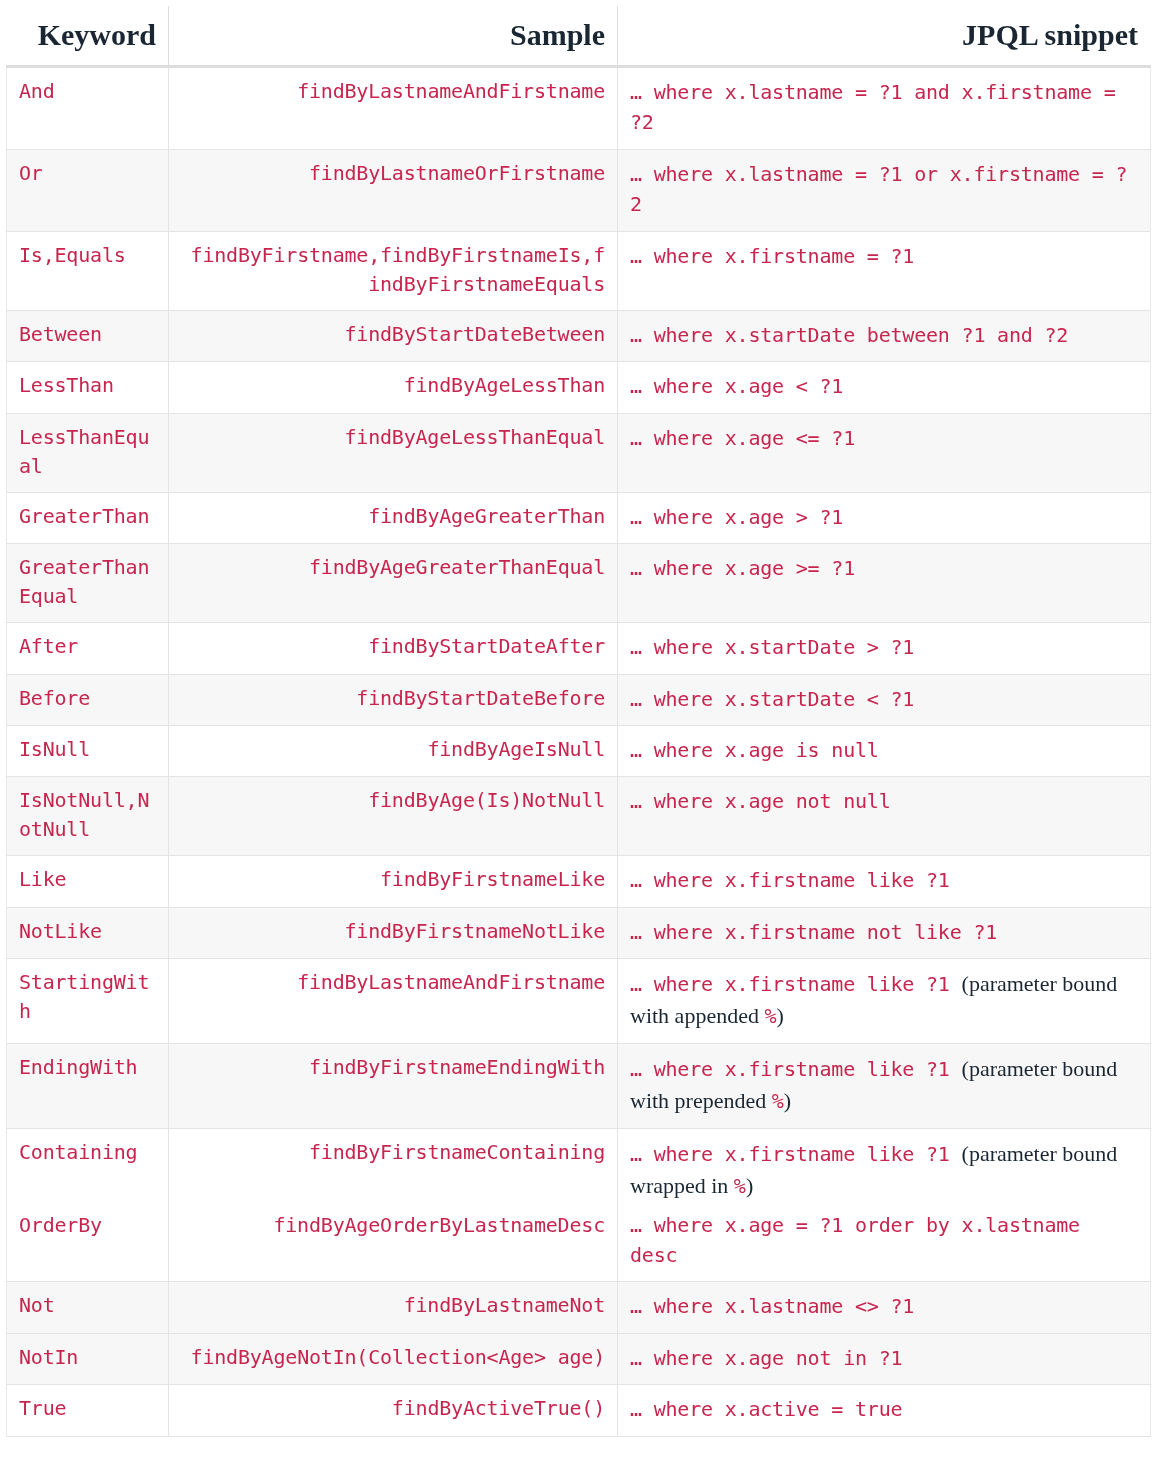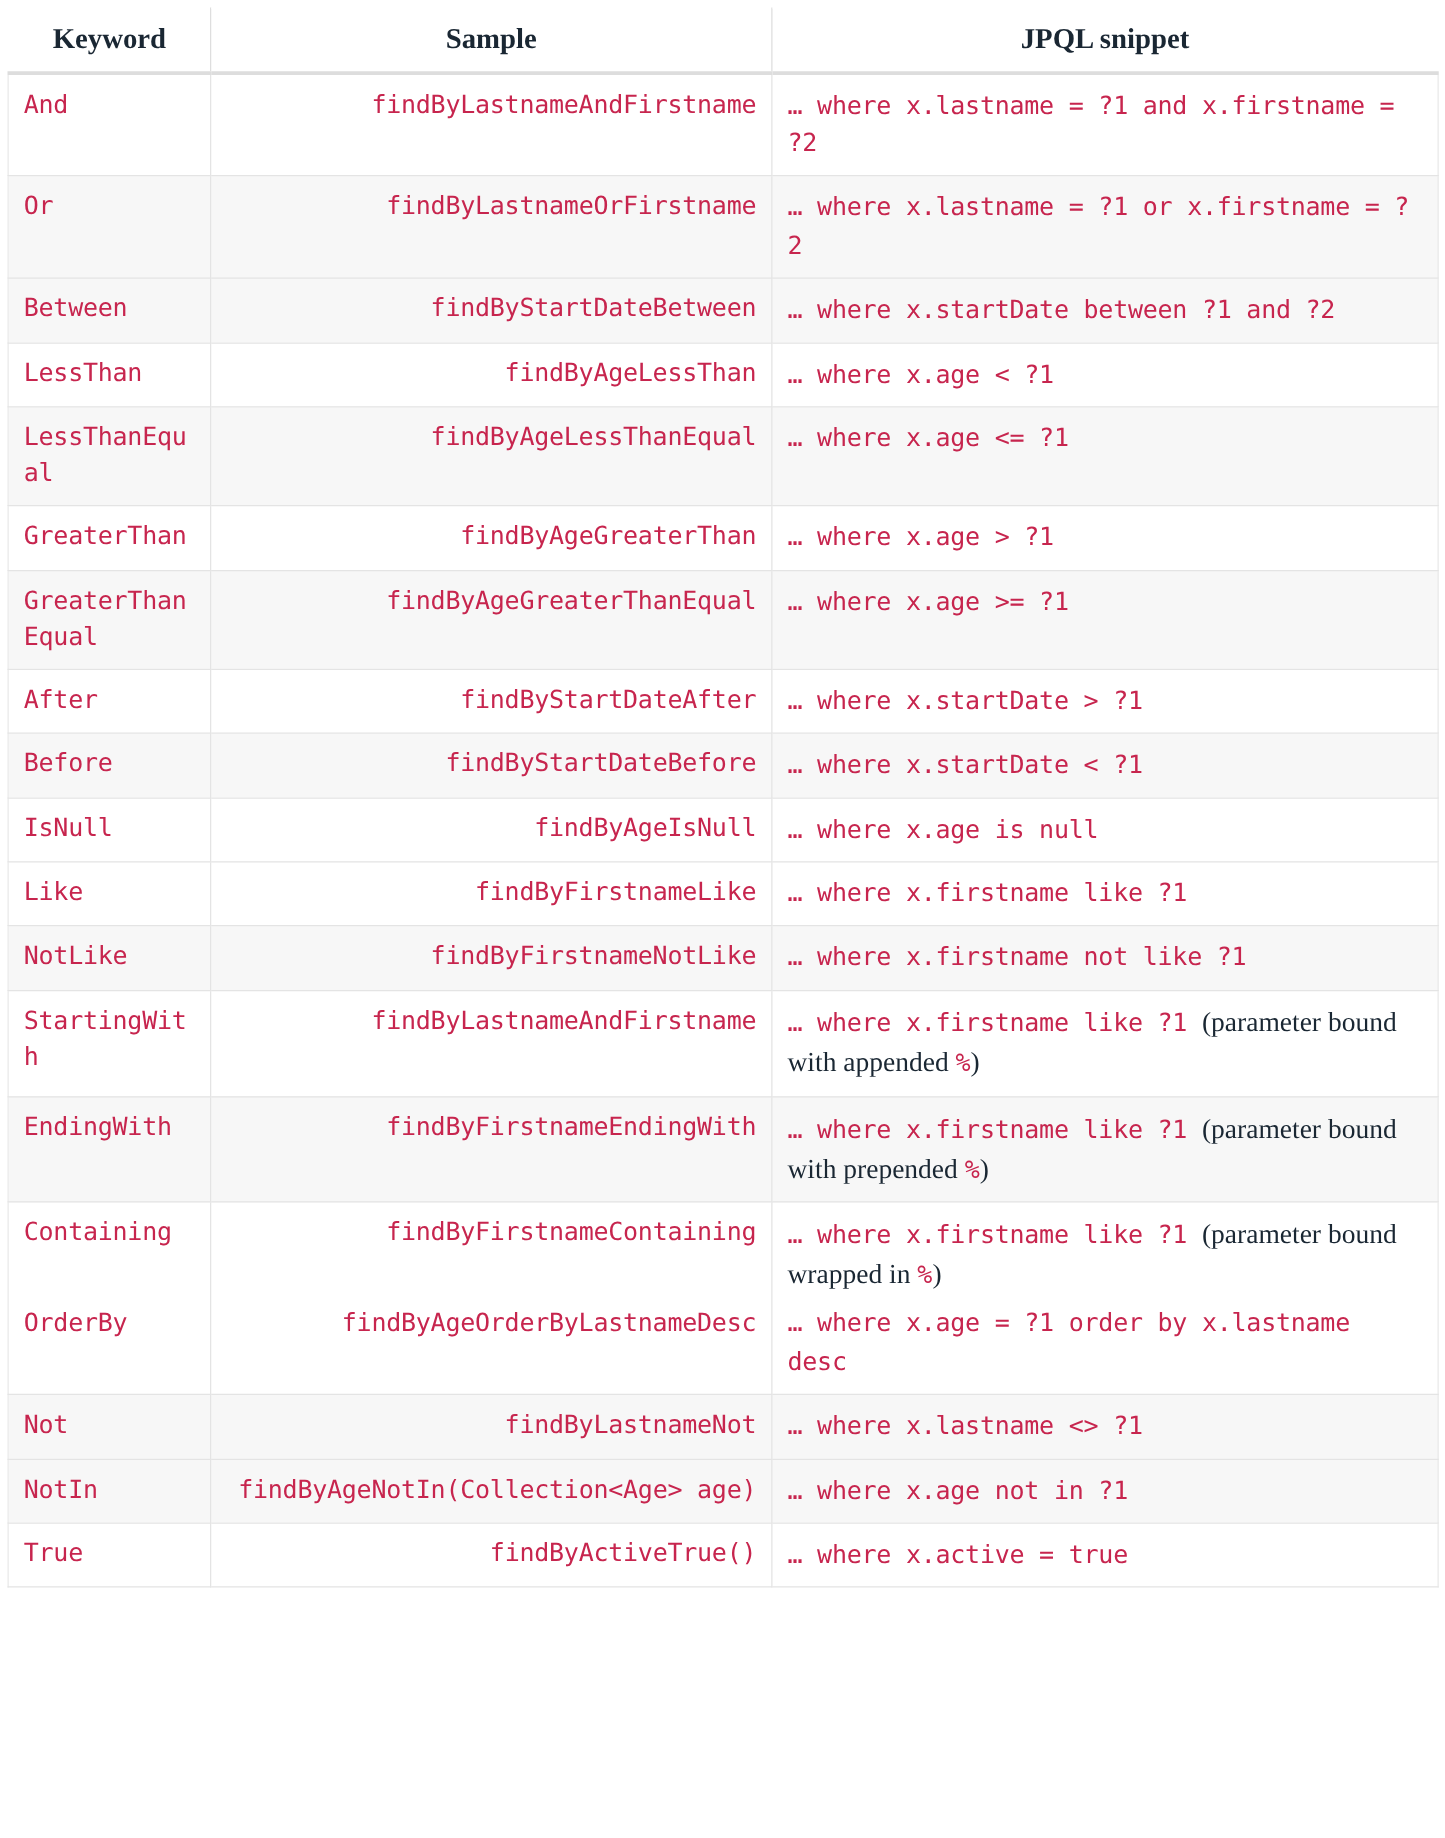--- a/index.html
+++ b/index.html
@@ -27,24 +27,24 @@
     border-collapse: collapse;
     table-layout: fixed;
     font-size: 21px;
   }
 
   col.c-keyword { width: 162px; }
   col.c-sample  { width: 449px; }
   col.c-jpql    { width: 533px; }
 
   thead th {
-    text-align: center;
+    text-align: right;
     font-family: "Liberation Serif", serif;
     font-weight: bold;
-    font-size: 23px;
+    font-size: 30px;
     color: #1a2733;
     padding: 10px 12px 12px 12px;
     border-left: 1px solid #dedede;
     border-right: 1px solid #dedede;
     border-top: 1px solid #ffffff;
     border-bottom: 3px solid #dddddd;
     vertical-align: bottom;
     line-height: 1.2;
   }
   thead th:first-child { border-left: 1px solid #ffffff; }
@@ -133,20 +133,29 @@
       <tr class="odd">
         <td class="keyword-cell">
             <span class="code">Or</span>
           </td>
         <td class="sample-cell">
             <span class="code">findByLastnameOrFirstname</span>
           </td>
         <td class="jpql-cell"><span class="code">… where x.lastname = ?1 or x.firstname = ?2</span></td>
       </tr>
 
+      <tr class="even">
+        <td class="keyword-cell">
+            <span class="code">Is,Equals</span>
+          </td>
+        <td class="sample-cell">
+            <span class="code">findByFirstname,findByFirstnameIs,findByFirstnameEquals</span>
+          </td>
+        <td class="jpql-cell"><span class="code">… where x.firstname = ?1</span></td>
+      </tr>
 
       <tr class="odd">
         <td class="keyword-cell">
             <span class="code">Between</span>
           </td>
         <td class="sample-cell">
             <span class="code">findByStartDateBetween</span>
           </td>
         <td class="jpql-cell"><span class="code">… where x.startDate between ?1 and ?2</span></td>
       </tr>
@@ -214,20 +223,29 @@
       <tr class="even">
         <td class="keyword-cell">
             <span class="code">IsNull</span>
           </td>
         <td class="sample-cell">
             <span class="code">findByAgeIsNull</span>
           </td>
         <td class="jpql-cell"><span class="code">… where x.age is null</span></td>
       </tr>
 
+      <tr class="odd">
+        <td class="keyword-cell">
+            <span class="code">IsNotNull,NotNull</span>
+          </td>
+        <td class="sample-cell">
+            <span class="code">findByAge(Is)NotNull</span>
+          </td>
+        <td class="jpql-cell"><span class="code">… where x.age not null</span></td>
+      </tr>
 
       <tr class="even">
         <td class="keyword-cell">
             <span class="code">Like</span>
           </td>
         <td class="sample-cell">
             <span class="code">findByFirstnameLike</span>
           </td>
         <td class="jpql-cell"><span class="code">… where x.firstname like ?1</span></td>
       </tr>

